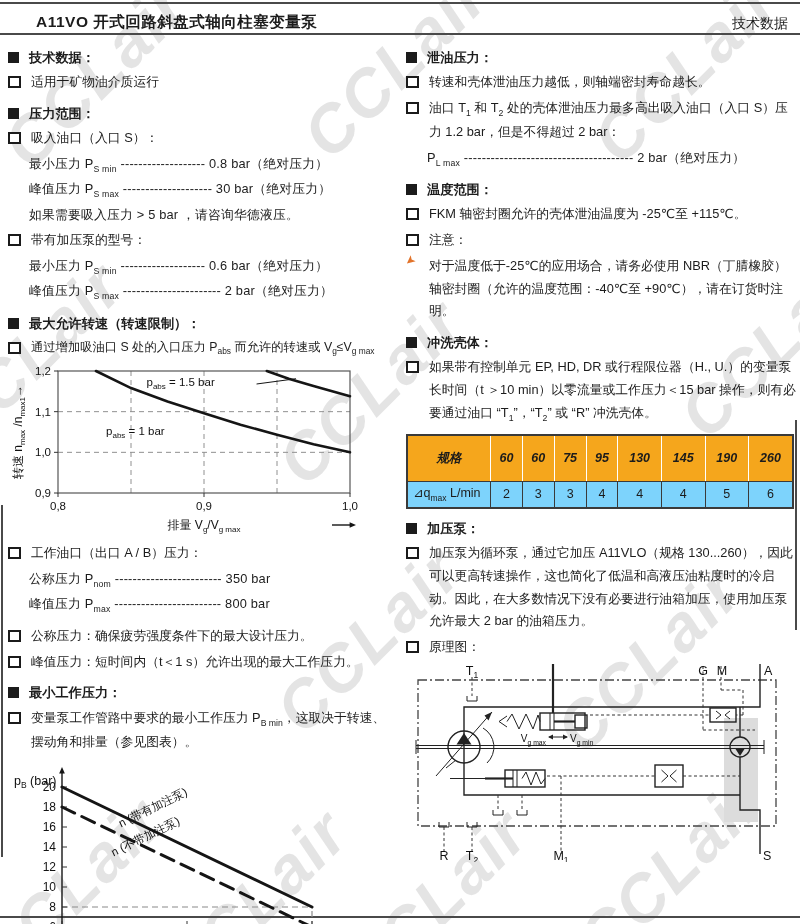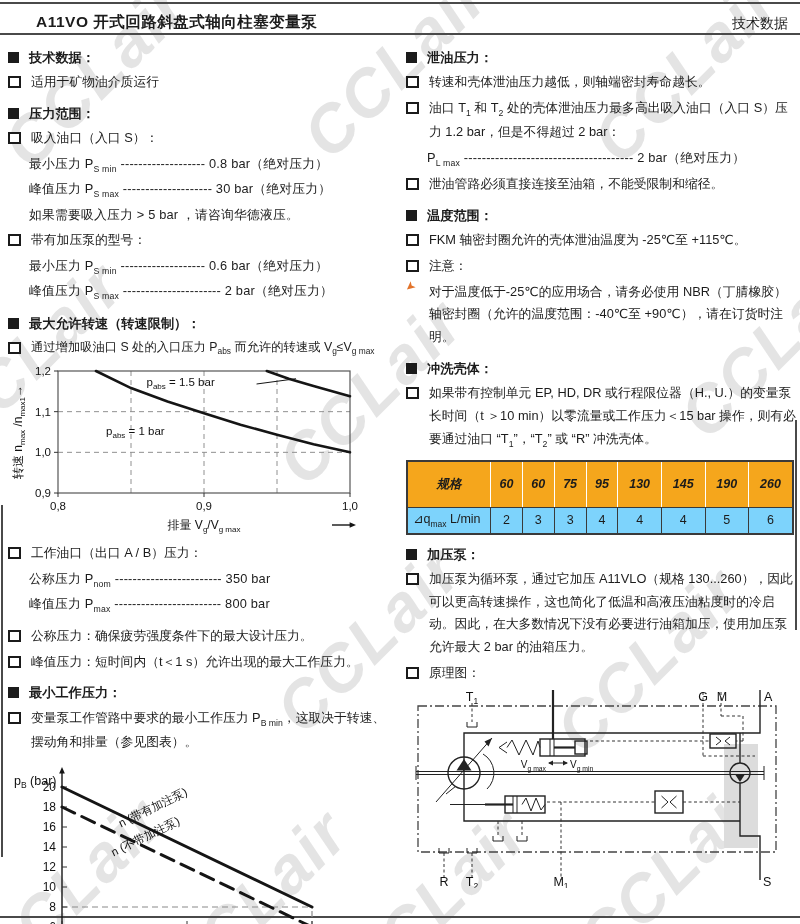--- a/index.html
+++ b/index.html
@@ -237,24 +237,20 @@
       </div>
       <div class="item">
         <span class="b-o"></span>
         <span>转速和壳体泄油压力越低，则轴端密封寿命越长。</span>
       </div>
       <div class="item">
         <span class="b-o"></span>
         <span><span>油口 T</span><sub>1</sub><span> 和 T</span><sub>2</sub><span> 处的壳体泄油压力最多高出吸入油口（入口 S）压力 1.2 bar，但是不得超过 2 bar：</span></span>
       </div>
       <div class="spec"><span>P</span><sub>L max</sub><span>  -------------------------------------- 2 bar（绝对压力）</span></div>
-      <div class="item">
-        <span class="b-o"></span>
-        <span>泄油管路必须直接连接至油箱，不能受限制和缩径。</span>
-      </div>
 
       <div class="sec">
         <span class="b-f"></span>
         <span>温度范围：</span>
       </div>
       <div class="item">
         <span class="b-o"></span>
         <span>FKM 轴密封圈允许的壳体泄油温度为 -25℃至 +115℃。</span>
       </div>
       <div class="item">

